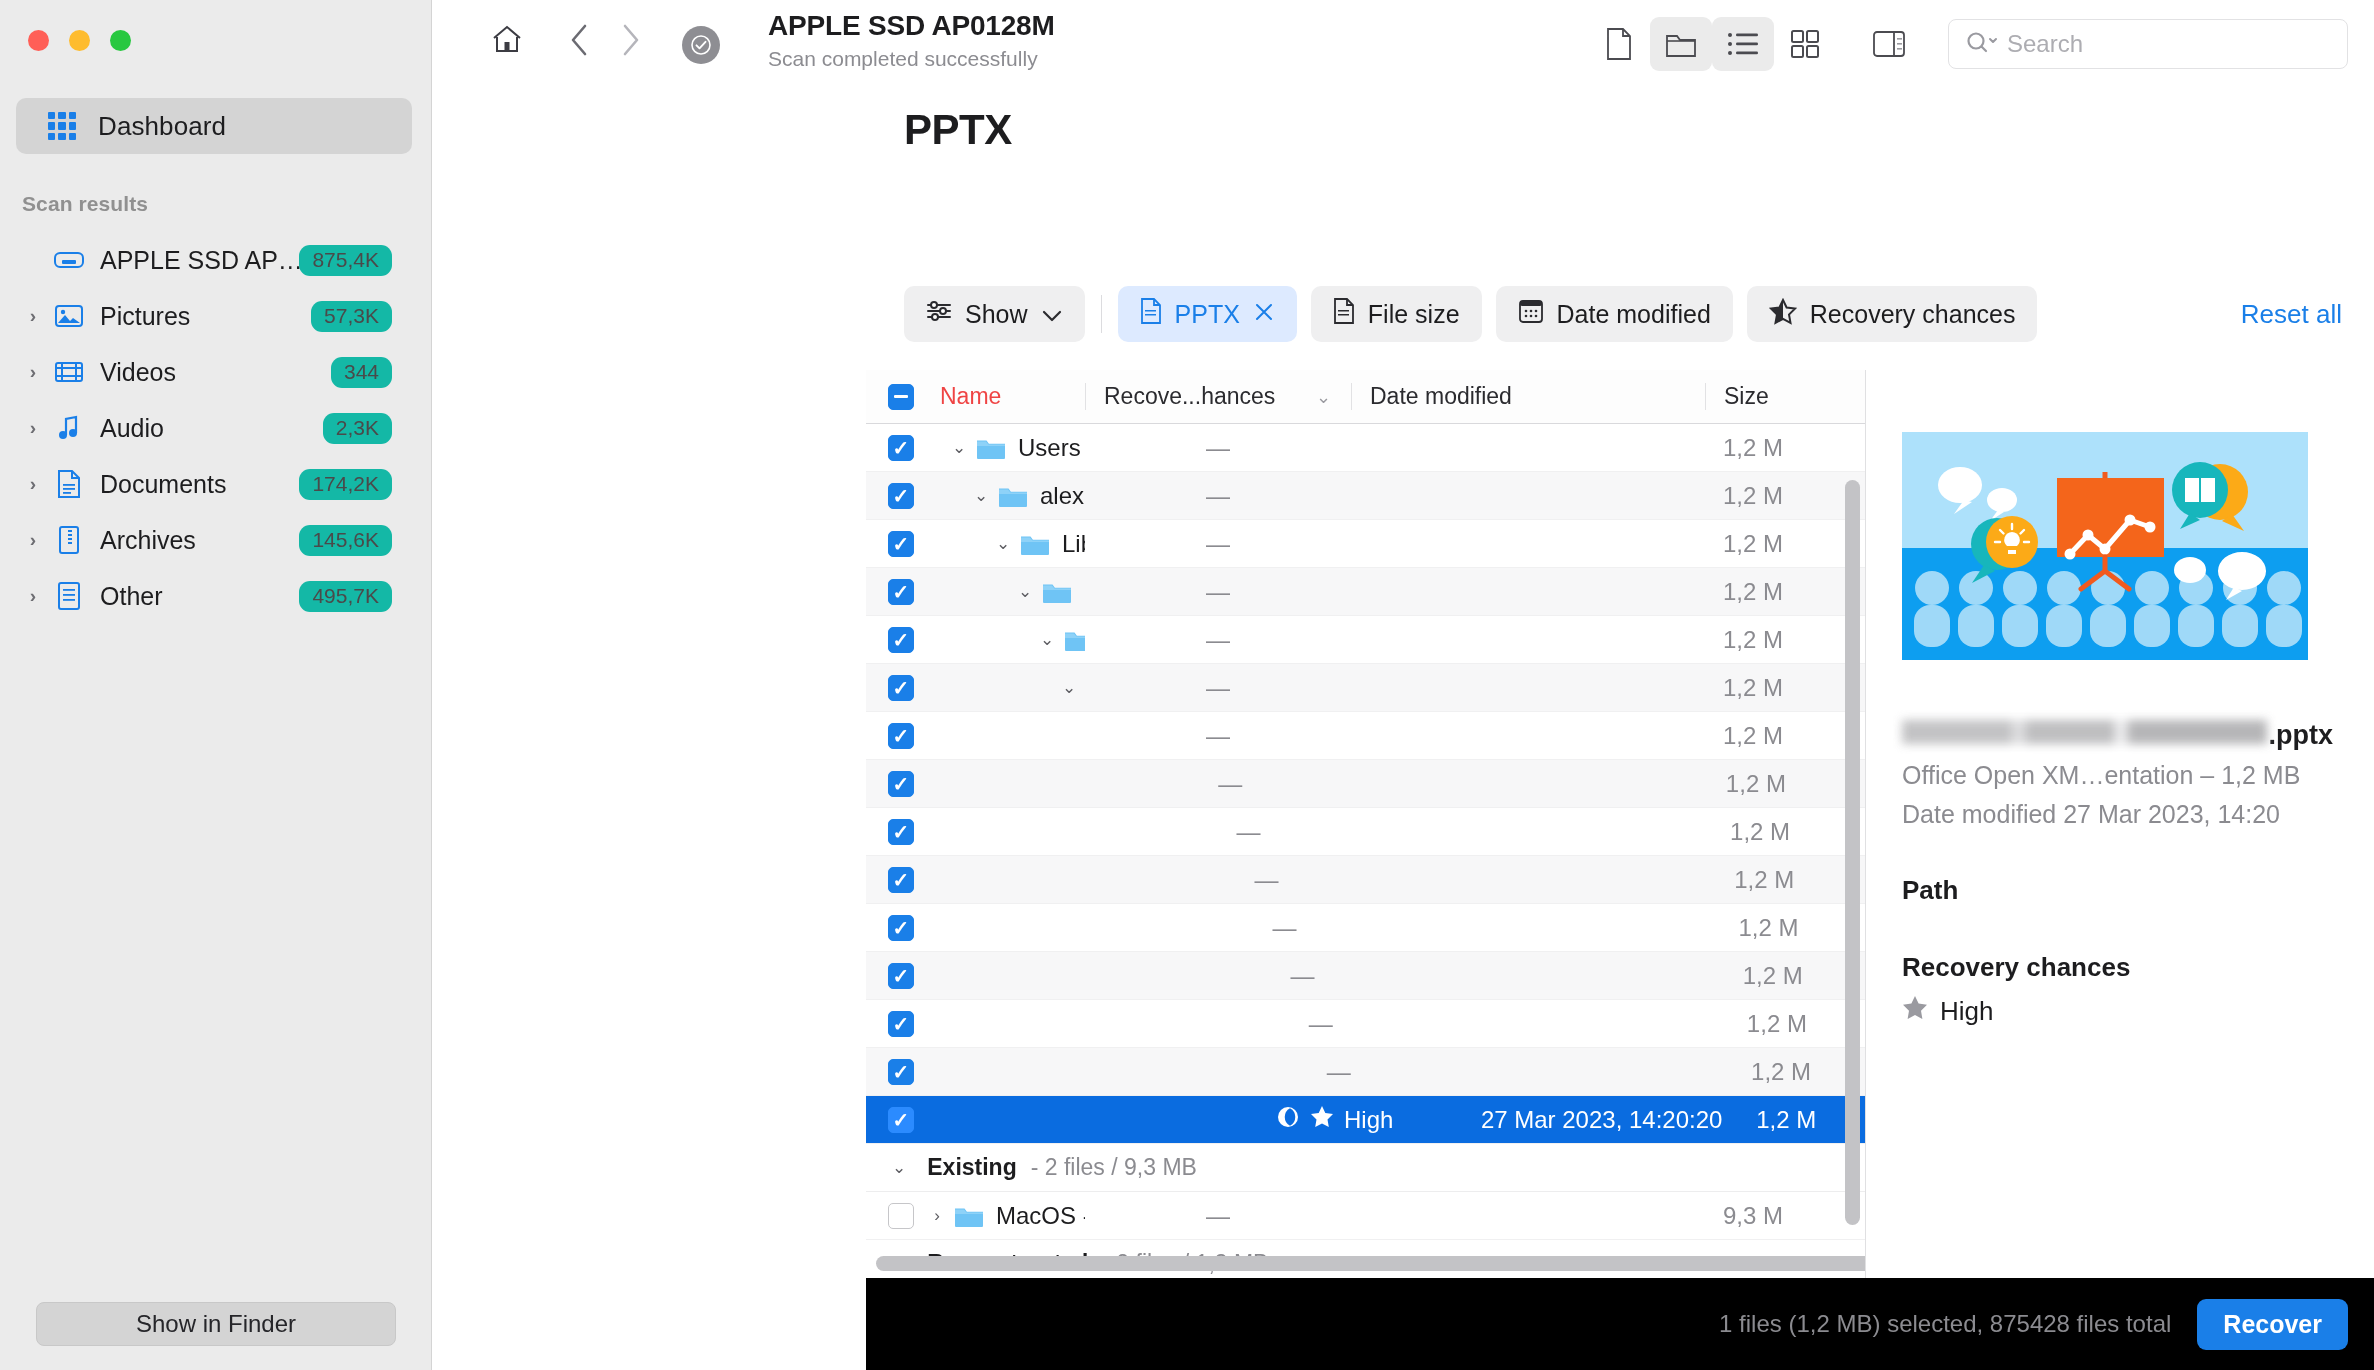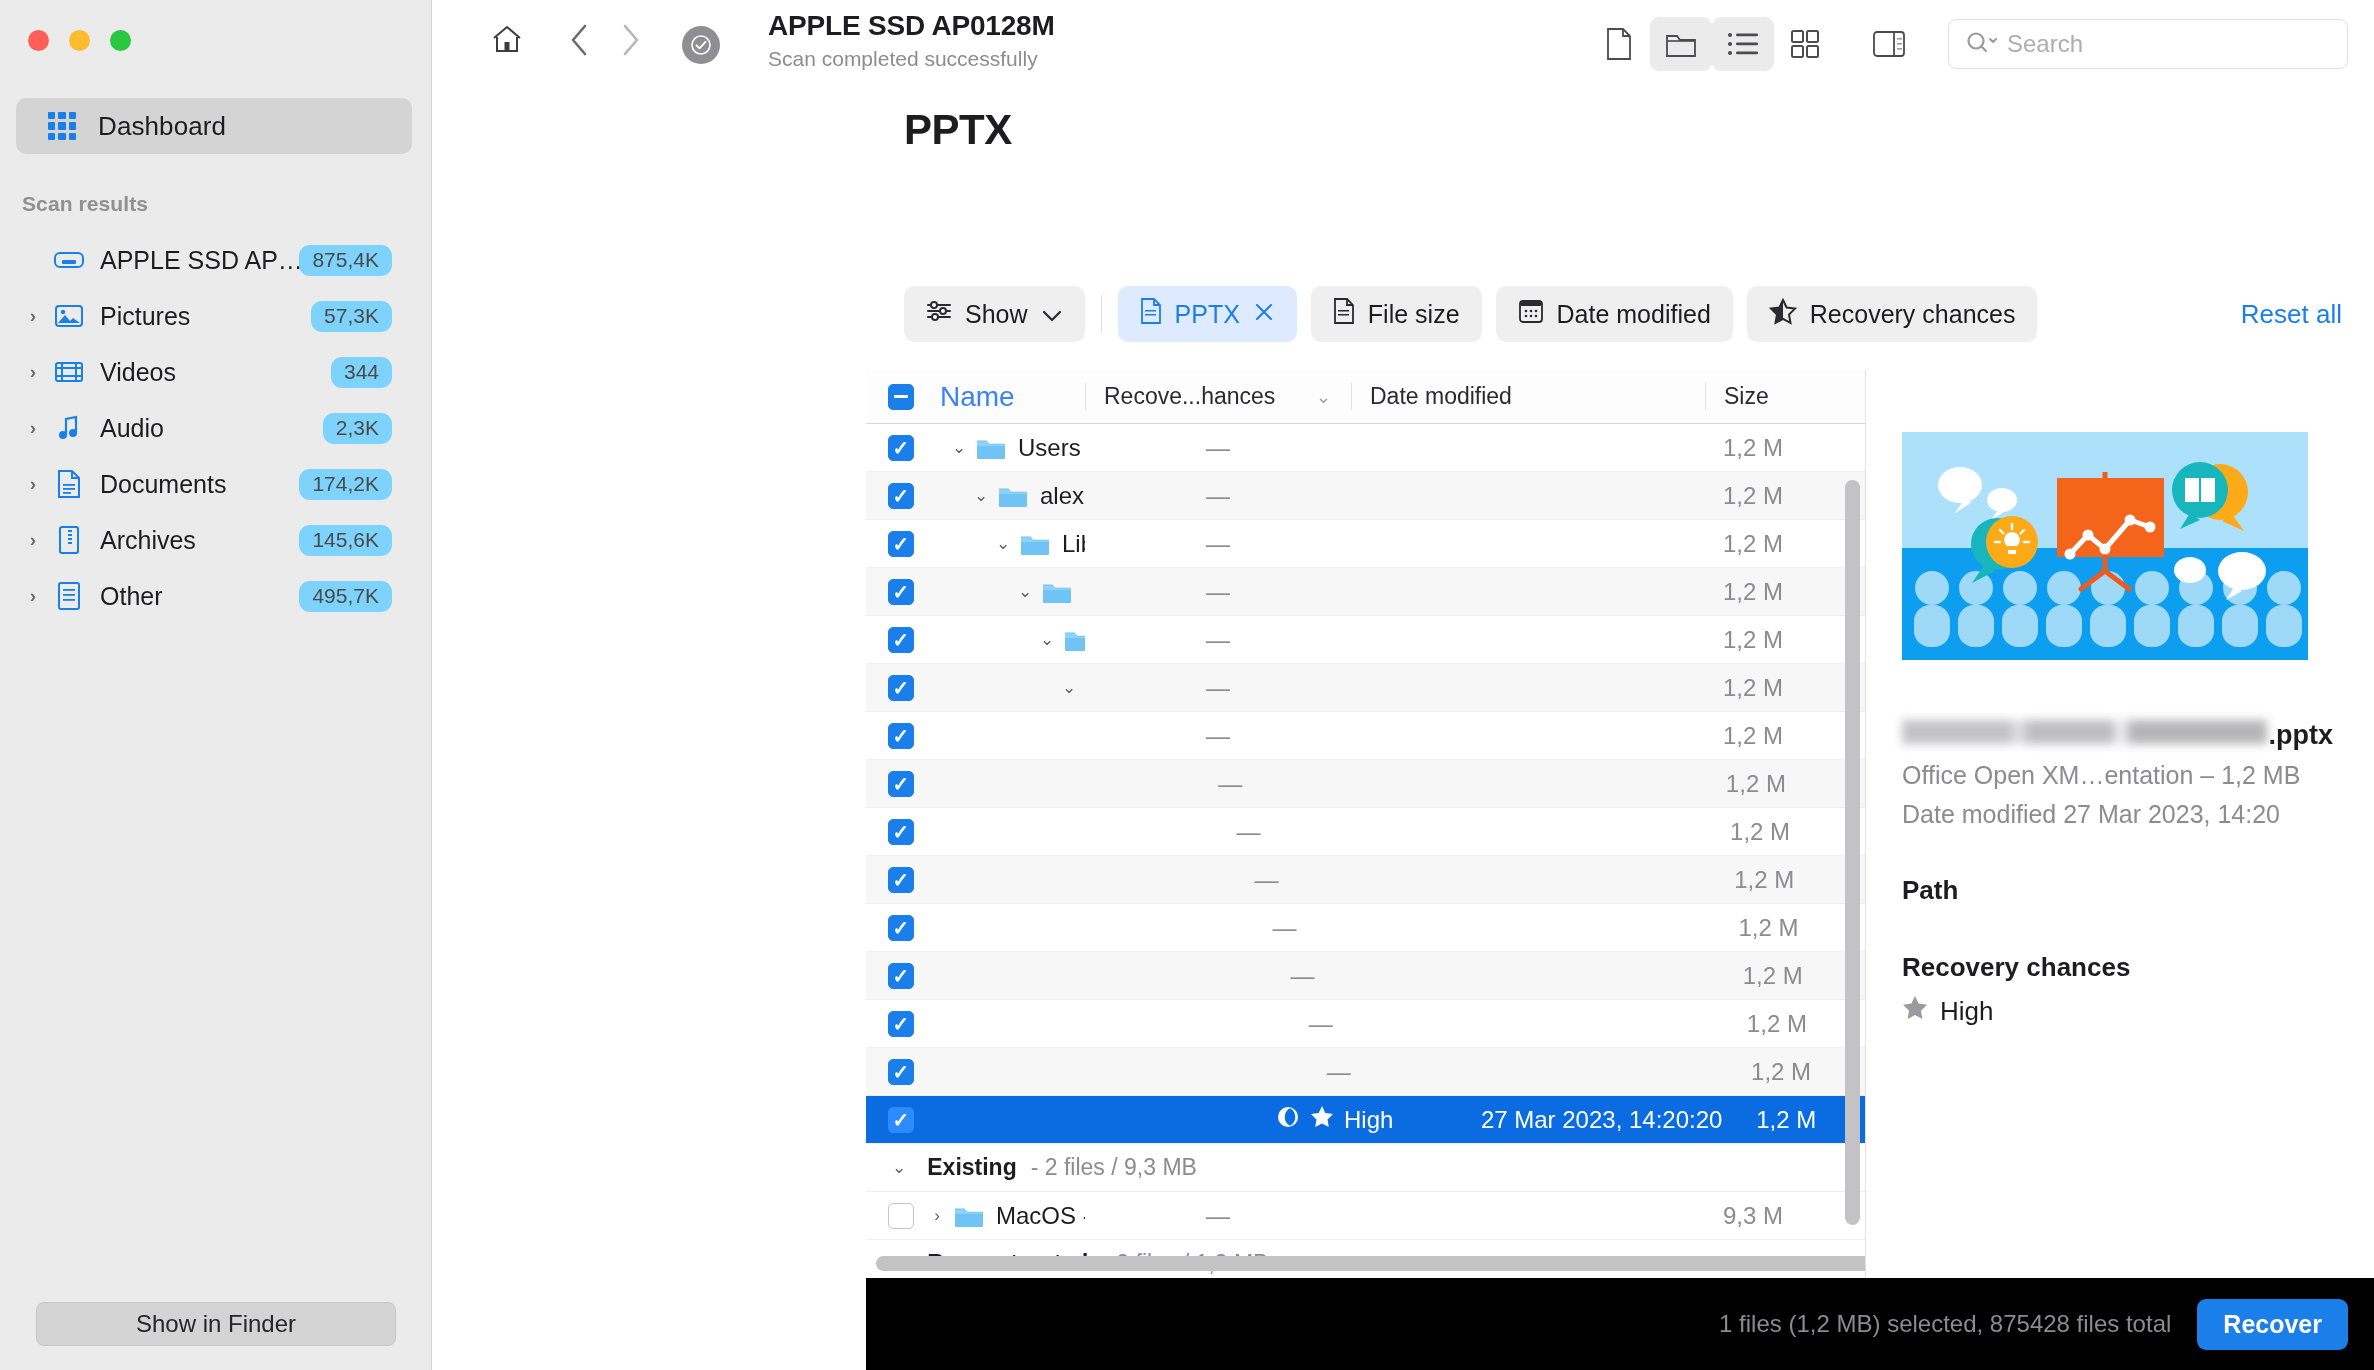--- a/index.html
+++ b/index.html
@@ -46,21 +46,21 @@
     height: 56px; display: flex; align-items: center; position: relative; padding-left: 22px;
   }
   .chev {
     width: 22px; flex: 0 0 22px; color: #6e6e73; font-size: 19px; text-align: center; font-weight: 600;
   }
   .chev.empty { visibility: hidden; }
   .nav-ico { width: 34px; flex: 0 0 34px; margin-left: 8px; display: flex; align-items: center; justify-content: center; }
   .nav-label { font-size: 25px; color: #1d1d1f; margin-left: 14px; white-space: nowrap; }
   .nav-badge {
     position: absolute; right: 40px;
-    background: #7dd3fc; color: #4a4a4a; font-size: 21px;
+    background: #14b8a6; color: #4a4a4a; font-size: 21px;
     border-radius: 11px; padding: 3px 13px 4px; min-width: 58px; text-align: center;
   }
 
   .show-finder {
     position: absolute; bottom: 24px; left: 36px;
     width: 360px; height: 44px;
     background: #d4d4d4; border: 1px solid #c8c8c8; border-radius: 8px;
     font-size: 24px; color: #26262a;
     display: flex; align-items: center; justify-content: center;
   }
@@ -138,21 +138,21 @@
   .cb {
     width: 26px; height: 26px; border-radius: 5px; border: 1px solid #c6c6c9;
     background: #fff; flex: 0 0 26px;
     display: flex; align-items: center; justify-content: center;
   }
   .cb.on { background: #1a7fe8; border-color: #1a7fe8; }
   .cb.mixed { background: #1a7fe8; border-color: #1a7fe8; }
   .cb.mixed::after { content: ""; width: 14px; height: 3px; background: #fff; border-radius: 1px; }
   .cb.on::after { content: "✓"; color: #fff; font-size: 20px; line-height: 1; font-weight: 700; }
   .th-cb { margin-left: 22px; margin-right: 26px; }
-  .th-name { flex: 1; font-size: 28px; color: #3b82f6; font-weight: 400; }
+  .th-name { flex: 1; font-size: 23px; color: #ef4444; font-weight: 400; }
   .th-rc { width: 266px; border-left: 1px solid #e2e2e4; padding-left: 18px; font-size: 23px; color: #2b2b2f; display: flex; align-items: center; }
   .th-rc .sortc { margin-left: auto; margin-right: 20px; color: #9a9aa0; font-size: 18px; }
   .th-dm { width: 354px; border-left: 1px solid #e2e2e4; padding-left: 18px; font-size: 23px; color: #2b2b2f; }
   .th-sz { width: 160px; border-left: 1px solid #e2e2e4; padding-left: 18px; font-size: 23px; color: #2b2b2f; }
 
   .tbody { position: absolute; top: 54px; left: 0; right: 0; bottom: 0; overflow: hidden; }
   .row {
     height: 48px; display: flex; align-items: center; font-size: 24px; color: #1d1d1f;
     border-bottom: 1px solid #f0f0f1;
   }

